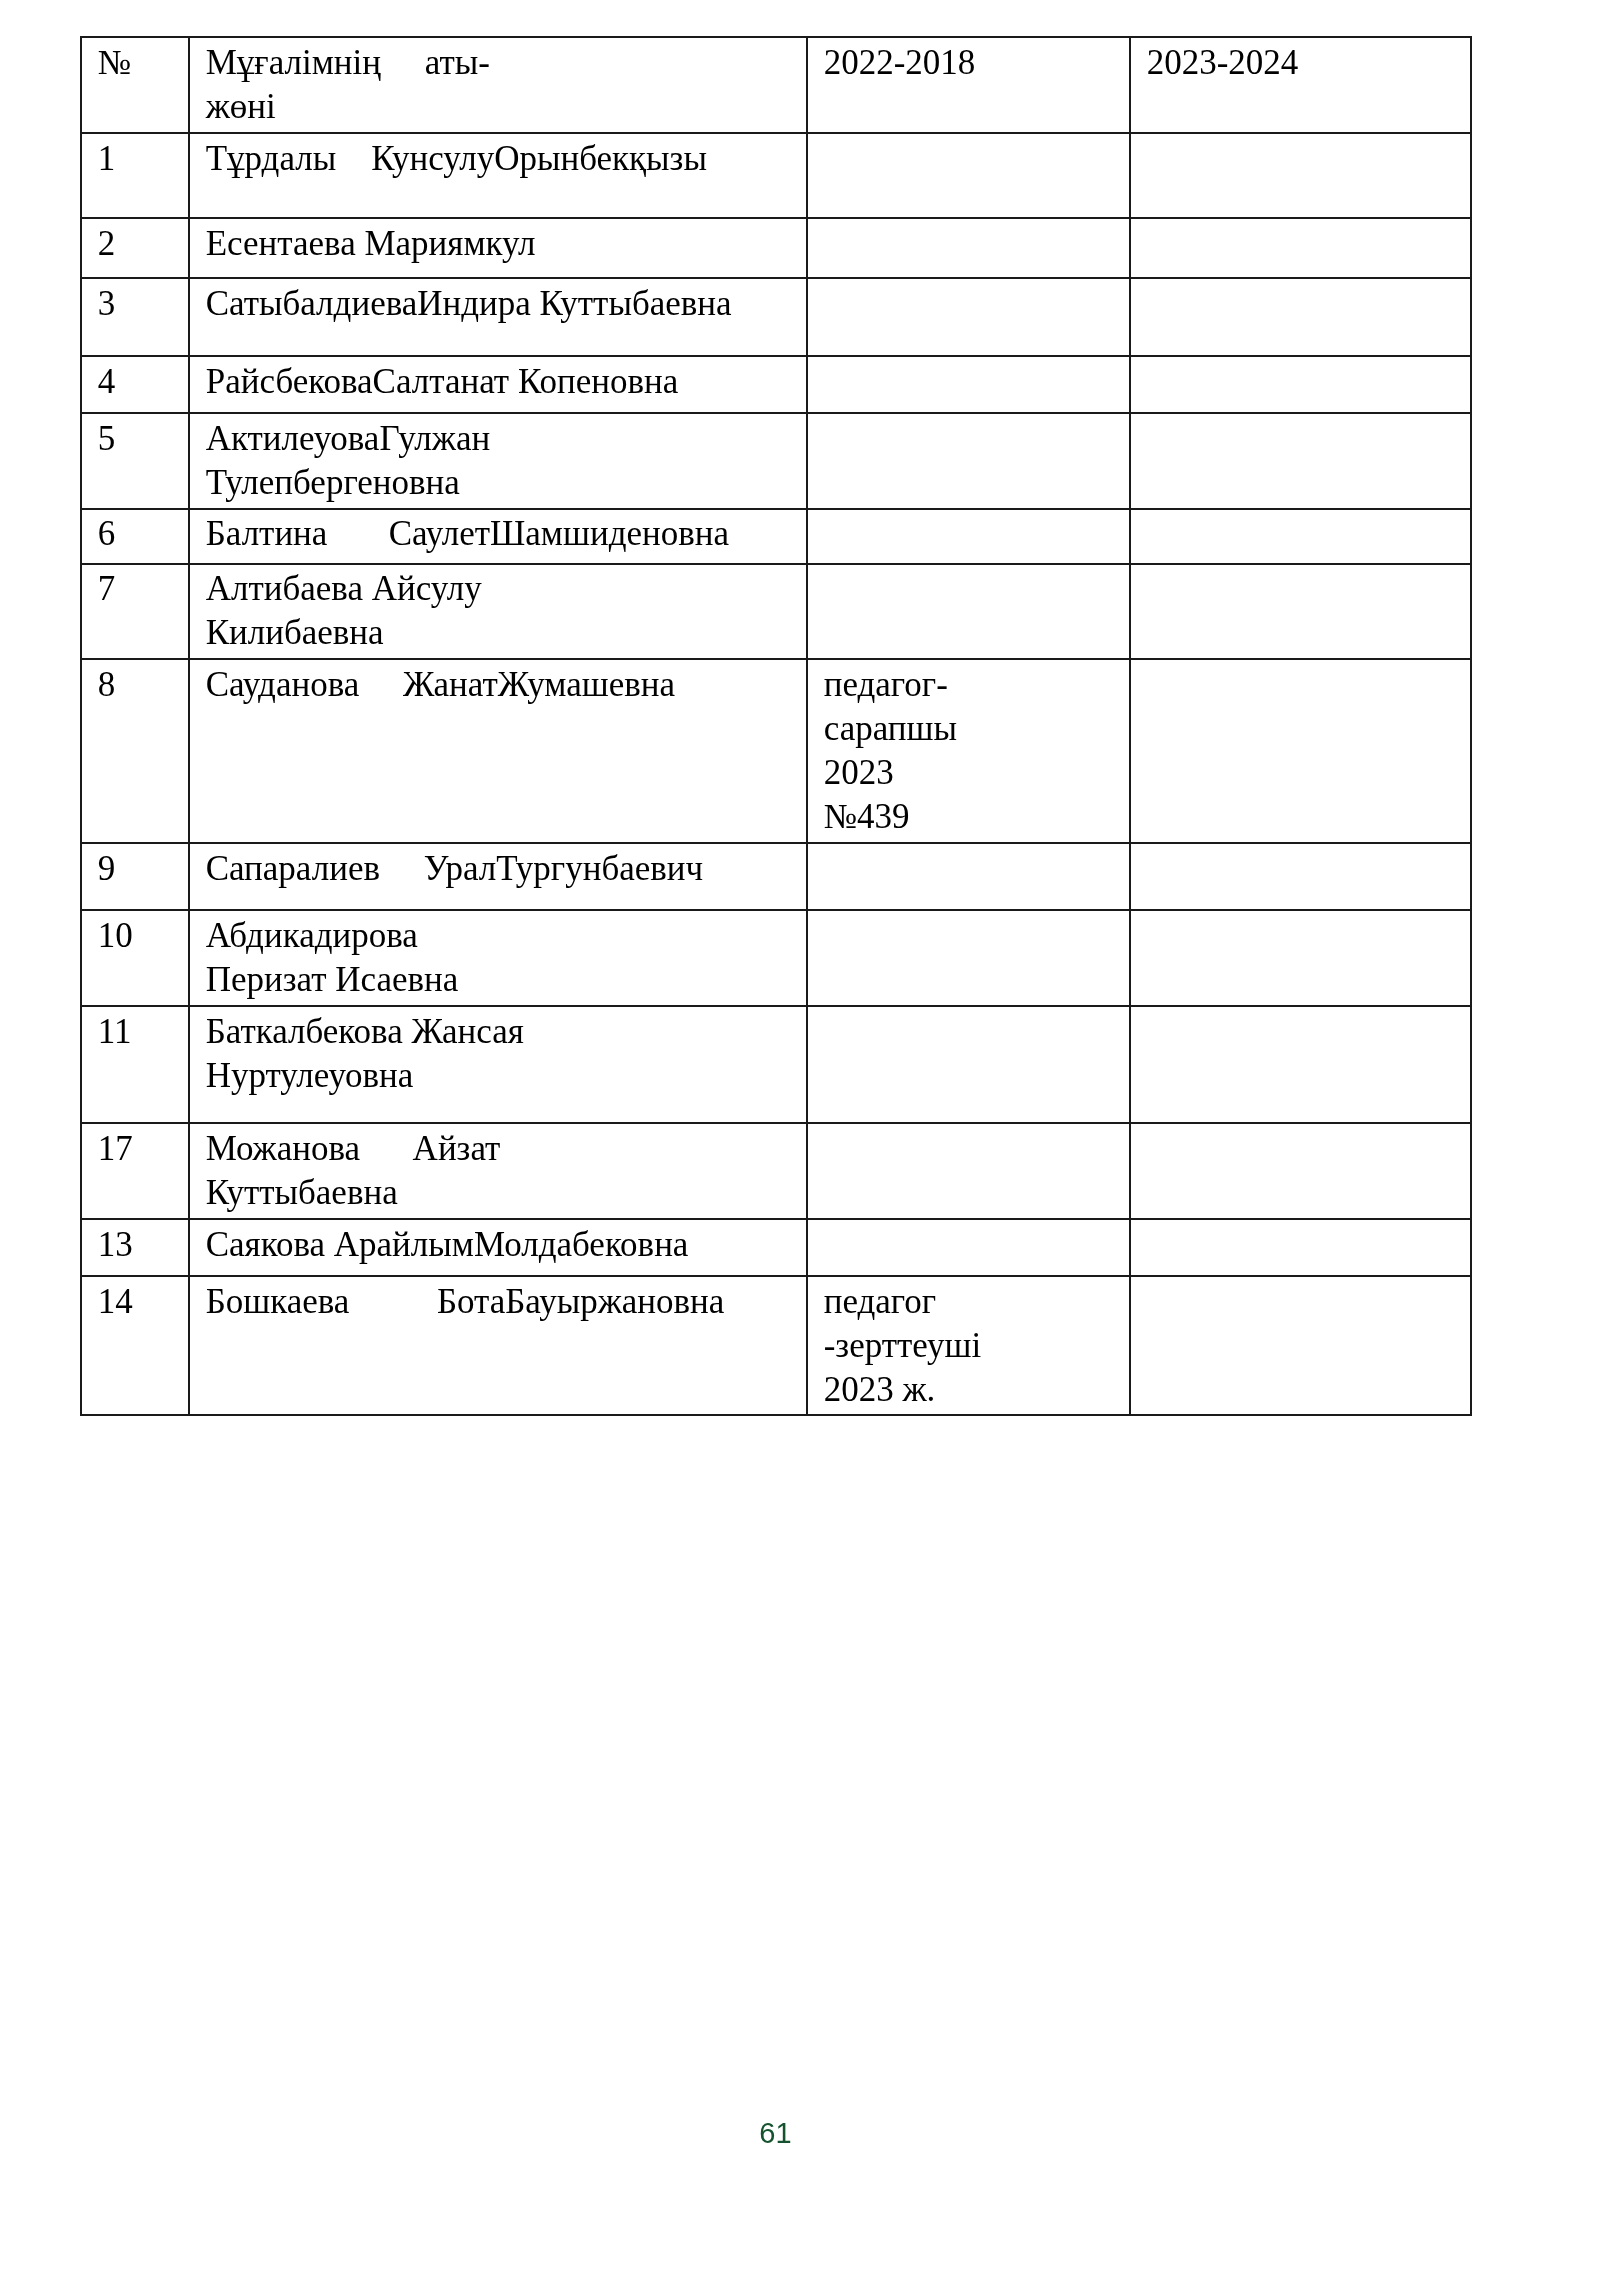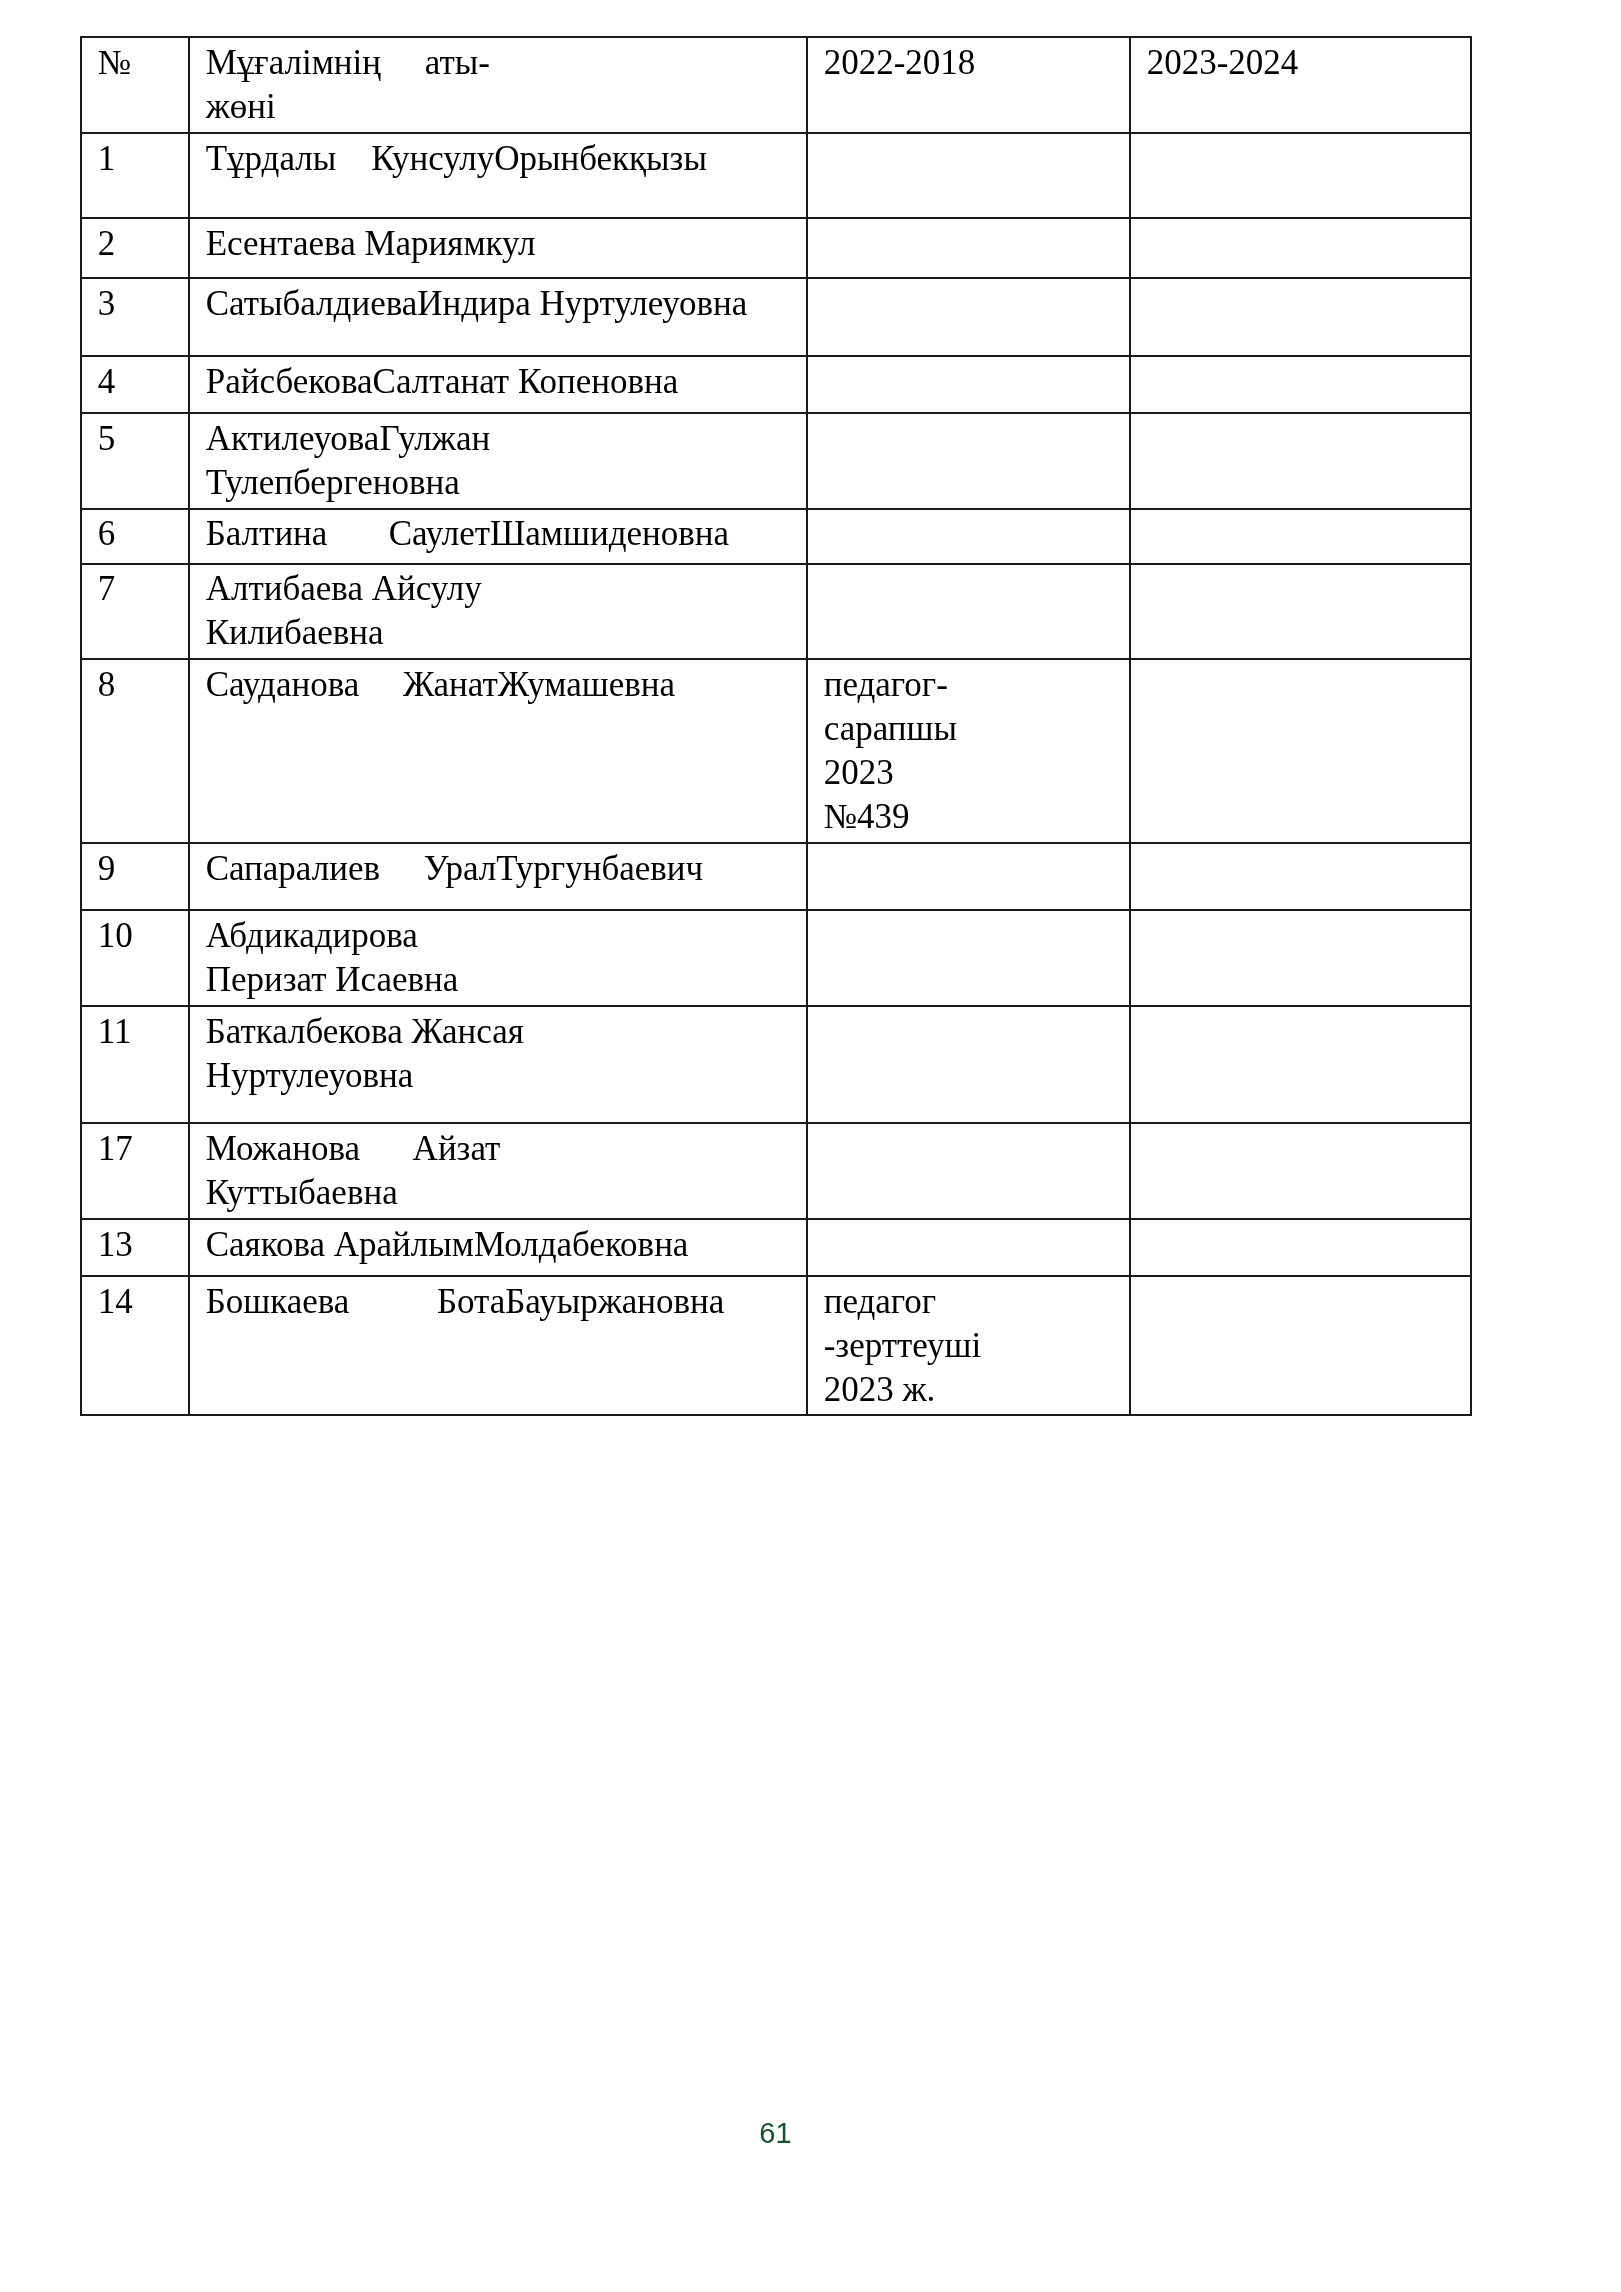--- a/index.html
+++ b/index.html
@@ -80,21 +80,21 @@
           <td></td>
         </tr>
         <tr style="height: 60px;">
           <td>2</td>
           <td>Есентаева Мариямкул</td>
           <td></td>
           <td></td>
         </tr>
         <tr style="height: 78px;">
           <td>3</td>
-          <td>СатыбалдиеваИндира Нуртулеуовна</td>
+          <td>СатыбалдиеваИндира Куттыбаевна</td>
           <td></td>
           <td></td>
         </tr>
         <tr style="height: 57px;">
           <td>4</td>
           <td>РайсбековаСалтанат Копеновна</td>
           <td></td>
           <td></td>
         </tr>
         <tr style="height: 92px;">

